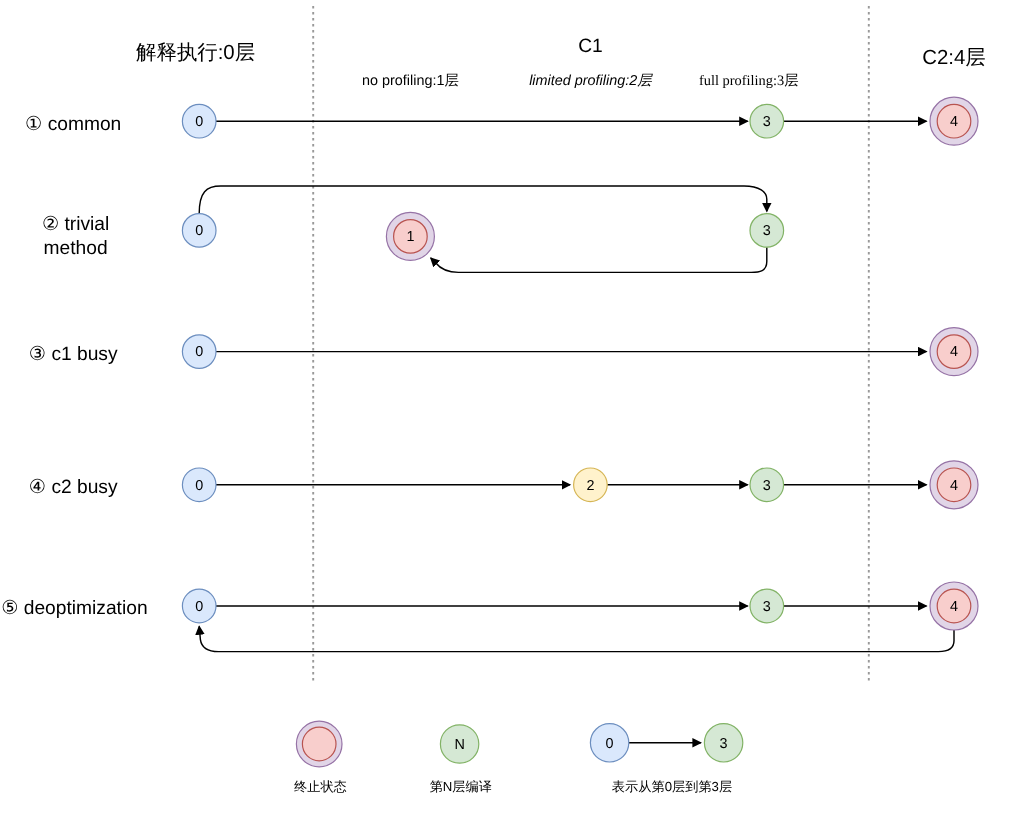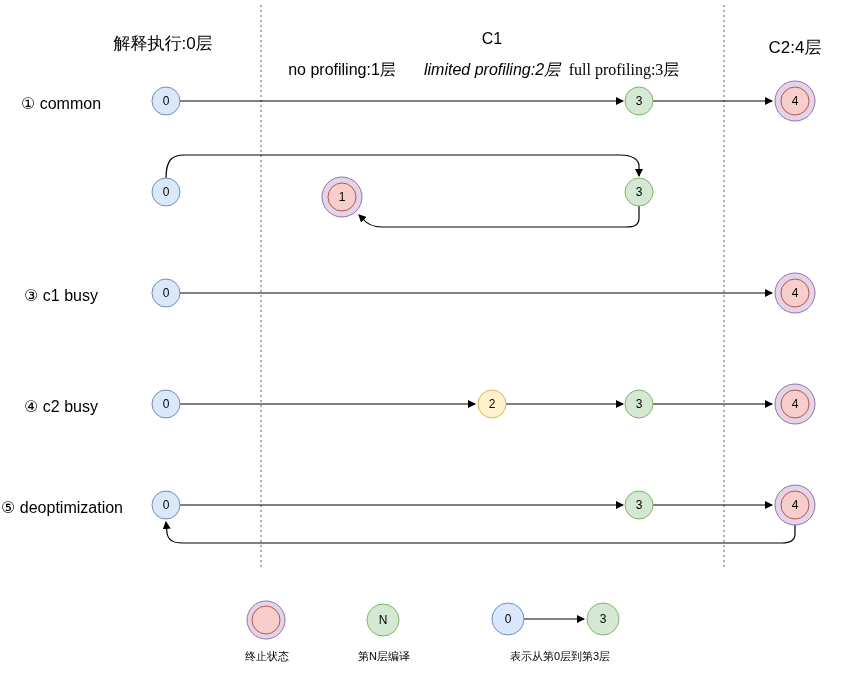--- a/index.html
+++ b/index.html
@@ -22,21 +22,21 @@
   .node-yellow { fill:var(--yellow_fill); stroke:var(--yellow_stroke); stroke-width:1; }
   .node-pink   { fill:var(--pink_fill);   stroke:var(--pink_stroke);   stroke-width:1; }
   .node-purple { fill:var(--purple_fill); stroke:var(--purple_stroke); stroke-width:1; }
   .edge  { fill:none; stroke:var(--line_color); stroke-width:1.2; }
   .divider { fill:none; stroke:var(--divider_color); stroke-width:1.6; stroke-dasharray:2 3; }
   .node-num { font-family:"Liberation Sans","DejaVu Sans",sans-serif; font-size:12px; fill:var(--text_color); text-anchor:middle; }
   .lbl { position:absolute; transform:translateX(-50%); white-space:nowrap; text-align:center; line-height:1.25; }
   .lbl.wrap { white-space:normal; }
   .h-big { font-size:17px; font-weight:500; }
   .h-mid { font-size:16px; font-weight:500; }
-  .h-sub { font-size:16px; }
+  .h-sub { font-size:12px; }
   .row-lbl { font-size:16px; }
   .legend-lbl { font-size:11px; }
 </style>
 </head>
 <body>
 
 <div class="canvas">
 
   <svg class="layer" width="863" height="680" viewBox="0 0 863 680">
     <defs>
@@ -111,20 +111,21 @@
   </svg>
 
   <div class="lbl h-big" style="left:163px; top:33px;">解释执行:0层</div>
   <div class="lbl h-mid" style="left:492px; top:29px;">C1</div>
   <div class="lbl h-big" style="left:795px; top:37px;">C2:4层</div>
   <div class="lbl h-sub" style="left:342px; top:60px;">no profiling:1层</div>
   <div class="lbl h-sub" style="left:492px; top:60px;font-style:italic;">limited profiling:2层</div>
   <div class="lbl h-sub" style="left:624px; top:60px;font-family:Liberation Serif, serif;">full profiling:3层</div>
 
   <div class="lbl row-lbl" style="left:61px; top:94px;">① common</div>
+  <div class="lbl row-lbl wrap" style="left:63px; top:178px; width:80px;">② trivial method</div>
   <div class="lbl row-lbl" style="left:61px; top:286px;">③ c1 busy</div>
   <div class="lbl row-lbl" style="left:61px; top:397px;">④ c2 busy</div>
   <div class="lbl row-lbl" style="left:62px; top:498px;">⑤ deoptimization</div>
 
   <div class="lbl legend-lbl" style="left:267px; top:650px;">终止状态</div>
   <div class="lbl legend-lbl" style="left:384px; top:650px;">第N层编译</div>
   <div class="lbl legend-lbl" style="left:560px; top:650px;">表示从第0层到第3层</div>
 
 </div>
 

